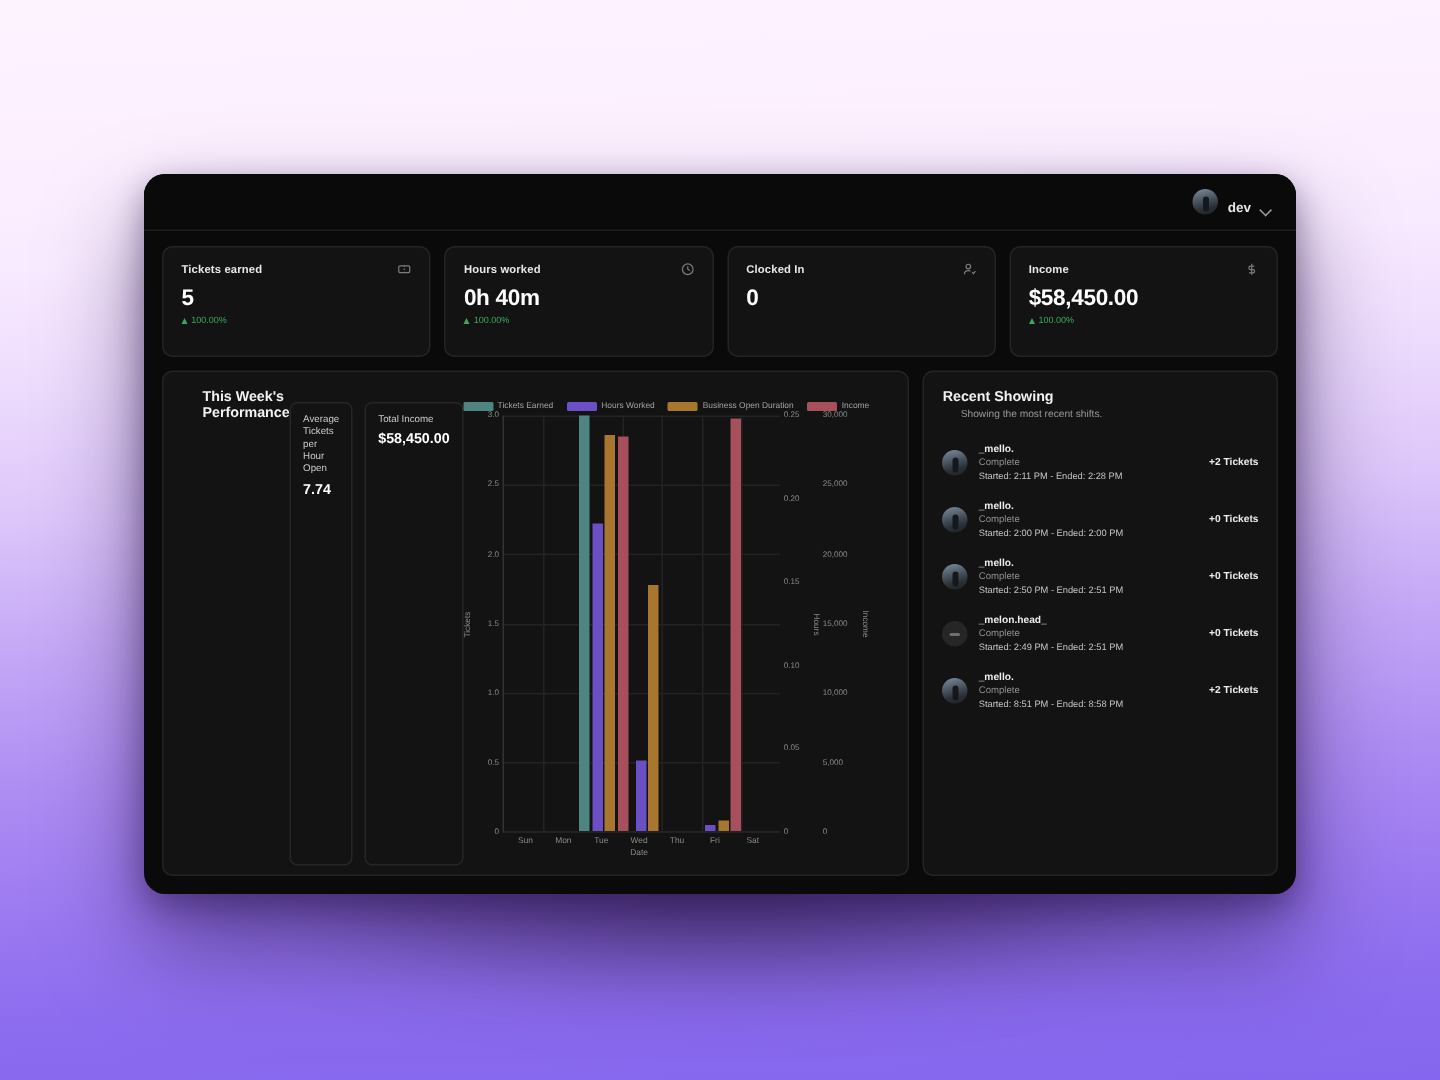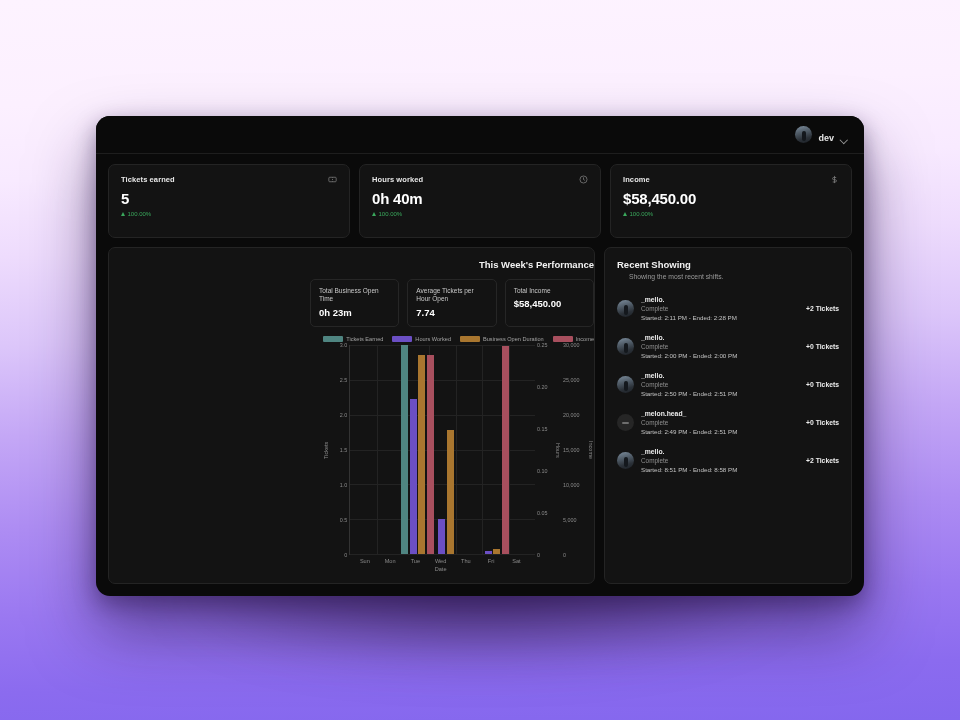--- a/index.html
+++ b/index.html
@@ -80,21 +80,21 @@
   }
   .stat-head { display: flex; align-items: flex-start; justify-content: space-between; }
   .stat-title { font-size: 7.5px; color: #e8e8e8; font-weight: bold; letter-spacing: .1px; }
   .stat-icon { color: #7d7d7d; display: flex; }
   .stat-value { font-size: 15px; font-weight: bold; color: #fff; margin-top: 6px; letter-spacing: -.2px; }
   .stat-delta { font-size: 6px; color: #3aa85c; margin-top: 4px; display: flex; align-items: center; gap: 2.5px; }
   .tri-up { width: 0; height: 0; border-left: 2.5px solid transparent; border-right: 2.5px solid transparent; border-bottom: 4px solid #3aa85c; }
   
   .lower { flex: 1; display: flex; gap: 9px; min-height: 0; }
   .panel { background: #131313; border: 1px solid #242424; border-radius: 7px; }
-  .perf { flex: 0 0 487px; padding: 11px 0 6px; display: flex; flex-direction: column; min-height: 0; align-items: flex-end; }
+  .perf { flex: 0 0 487px; padding: 11px 26px 6px; display: flex; flex-direction: row; min-height: 0; }
   .perf-title { font-size: 9.5px; font-weight: bold; color: #f2f2f2; }
   .metrics { display: flex; gap: 8px; margin-top: 9px; flex: 0 0 48px; }
   .metric {
     flex: 1; border: 1px solid #262626; border-radius: 5px;
     padding: 7px 8px; display: flex; flex-direction: column; justify-content: flex-start;
   }
   .metric-label { font-size: 6.5px; color: #c9c9c9; line-height: 1.28; }
   .metric-value { font-size: 9.5px; font-weight: bold; color: #fff; margin-top: 3px; }
   
   .chart-wrap { flex: 1; margin-top: 6px; display: flex; flex-direction: column; min-height: 0; }
@@ -182,20 +182,34 @@
             </span>
     </div>
     <div class="stat-value">0h 40m</div>
     <div class="stat-delta">
       <span class="tri-up"></span>
       <span>100.00%</span>
           </div>
   </div>
   <div class="stat-card">
     <div class="stat-head">
+      <span class="stat-title">Clocked In</span>
+      <span class="stat-icon">
+              <svg width="9" height="9" viewBox="0 0 16 16" fill="none" stroke="currentColor" stroke-width="1.4">
+                <circle cx="6.3" cy="4.8" r="2.7"></circle>
+                <path d="M1.6 14c0-2.6 2.1-4.4 4.7-4.4 1 0 1.9.25 2.6.7"></path>
+                <path d="M10.8 11.6l1.5 1.5 2.5-2.9"></path>
+              </svg>
+            </span>
+    </div>
+    <div class="stat-value">0</div>
+
+  </div>
+  <div class="stat-card">
+    <div class="stat-head">
       <span class="stat-title">Income</span>
       <span class="stat-icon">
               <svg width="9" height="9" viewBox="0 0 16 16" fill="none" stroke="currentColor" stroke-width="1.4">
                 <path d="M8 1.6v12.8"></path>
                 <path d="M11 4.4H6.6a2 2 0 000 4h2.8a2 2 0 010 4H4.8"></path>
               </svg>
             </span>
     </div>
     <div class="stat-value">$58,450.00</div>
     <div class="stat-delta">
@@ -203,24 +217,20 @@
       <span>100.00%</span>
           </div>
   </div>
       </div>
 
     <div class="lower">
 
       <div class="panel perf">
         <div class="perf-title">This Week's Performance</div>
         <div class="metrics" id="metricRow">
-  <div class="metric">
-    <div class="metric-label">Total Business Open Time</div>
-    <div class="metric-value">0h 23m</div>
-  </div>
   <div class="metric">
     <div class="metric-label">Average Tickets per Hour Open</div>
     <div class="metric-value">7.74</div>
   </div>
   <div class="metric">
     <div class="metric-label">Total Income</div>
     <div class="metric-value">$58,450.00</div>
   </div>
           </div>
 

